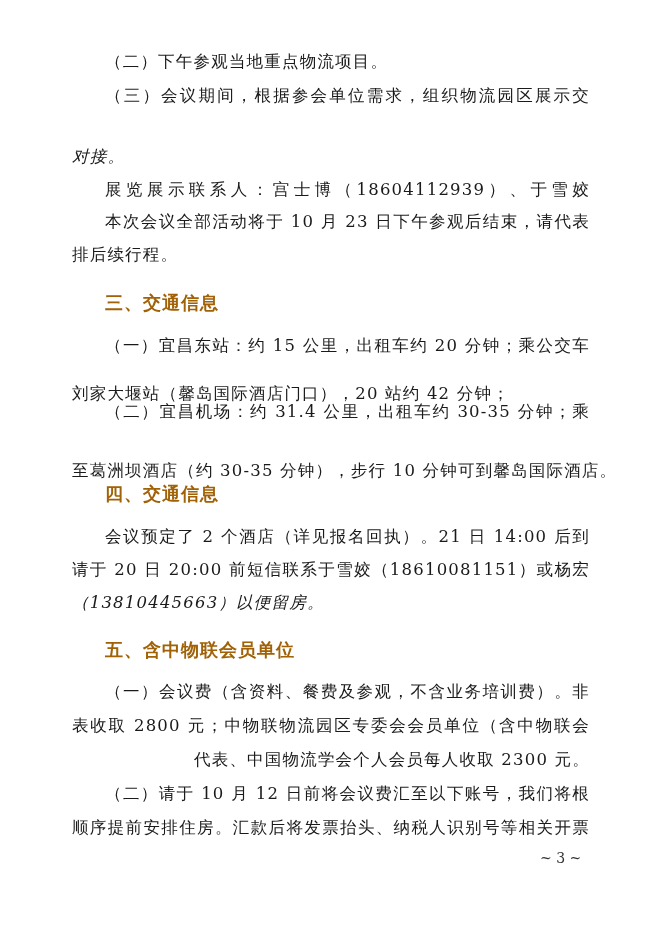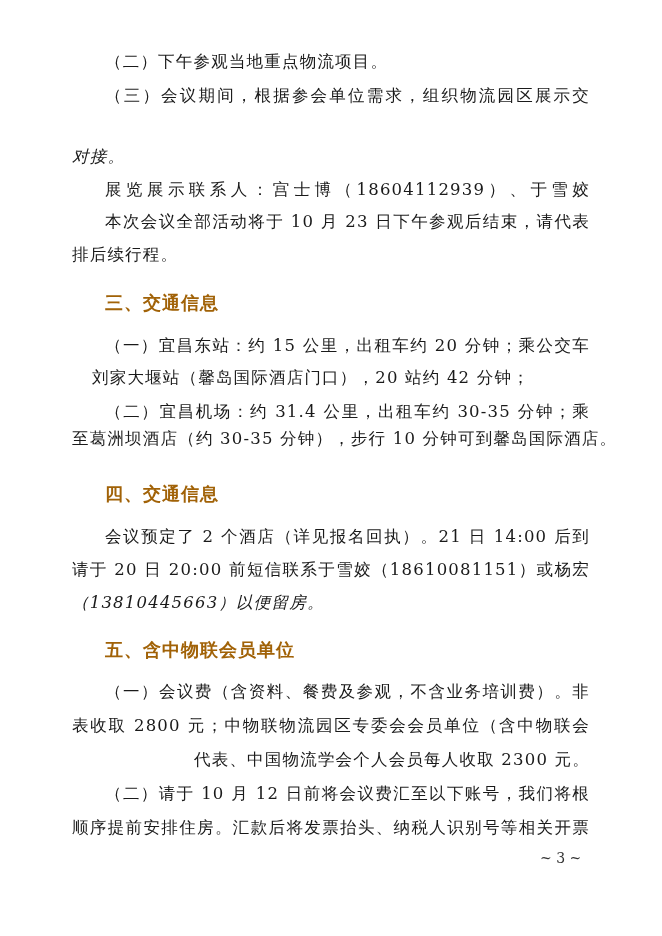--- a/index.html
+++ b/index.html
@@ -20,23 +20,23 @@
 
   <div class="line indent" style="top:51px;">（二）下午参观当地重点物流项目。</div>
   <div class="line indent justify" style="top:85px;">（三）会议期间，根据参会单位需求，组织物流园区展示交流、项目</div>
   <div class="line" style="top:146px;font-style:italic;">对接。</div>
   <div class="line indent justify" style="top:179px;">展览展示联系人：宫士博（18604112939）、于雪姣（18610081151）</div>
   <div class="line indent justify" style="top:211px;">本次会议全部活动将于 10 月 23 日下午参观后结束，请代表自行安</div>
   <div class="line" style="top:244px;">排后续行程。</div>
 
   <div class="heading" style="top:291px;">三、交通信息</div>
   <div class="line indent justify" style="top:335px;">（一）宜昌东站：约 15 公里，出租车约 20 分钟；乘公交车 9 路至</div>
-  <div class="line" style="top:367px;margin-left:20px;">刘家大堰站（馨岛国际酒店门口），20 站约 42 分钟；</div>
+  <div class="line" style="top:383px;">刘家大堰站（馨岛国际酒店门口），20 站约 42 分钟；</div>
   <div class="line indent justify" style="top:401px;">（二）宜昌机场：约 31.4 公里，出租车约 30-35 分钟；乘机场大巴</div>
-  <div class="line" style="top:428px;">至葛洲坝酒店（约 30-35 分钟），步行 10 分钟可到馨岛国际酒店。</div>
+  <div class="line" style="top:460px;">至葛洲坝酒店（约 30-35 分钟），步行 10 分钟可到馨岛国际酒店。</div>
 
   <div class="heading" style="top:482px;">四、交通信息</div>
   <div class="line indent justify" style="top:526px;">会议预定了 2 个酒店（详见报名回执）。21 日 14:00 后到达的代表，</div>
   <div class="line justify" style="top:559px;">请于 20 日 20:00 前短信联系于雪姣（18610081151）或杨宏燕</div>
   <div class="line" style="top:592px;font-style:italic;">（13810445663）以便留房。</div>
 
   <div class="heading" style="top:638px;">五、含中物联会员单位</div>
   <div class="line indent justify" style="top:681px;">（一）会议费（含资料、餐费及参观，不含业务培训费）。非会员代</div>
   <div class="line justify" style="top:715px;">表收取 2800 元；中物联物流园区专委会会员单位（含中物联会员单位）</div>
   <div class="line" style="top:749px;text-align:right;">代表、中国物流学会个人会员每人收取 2300 元。</div>

